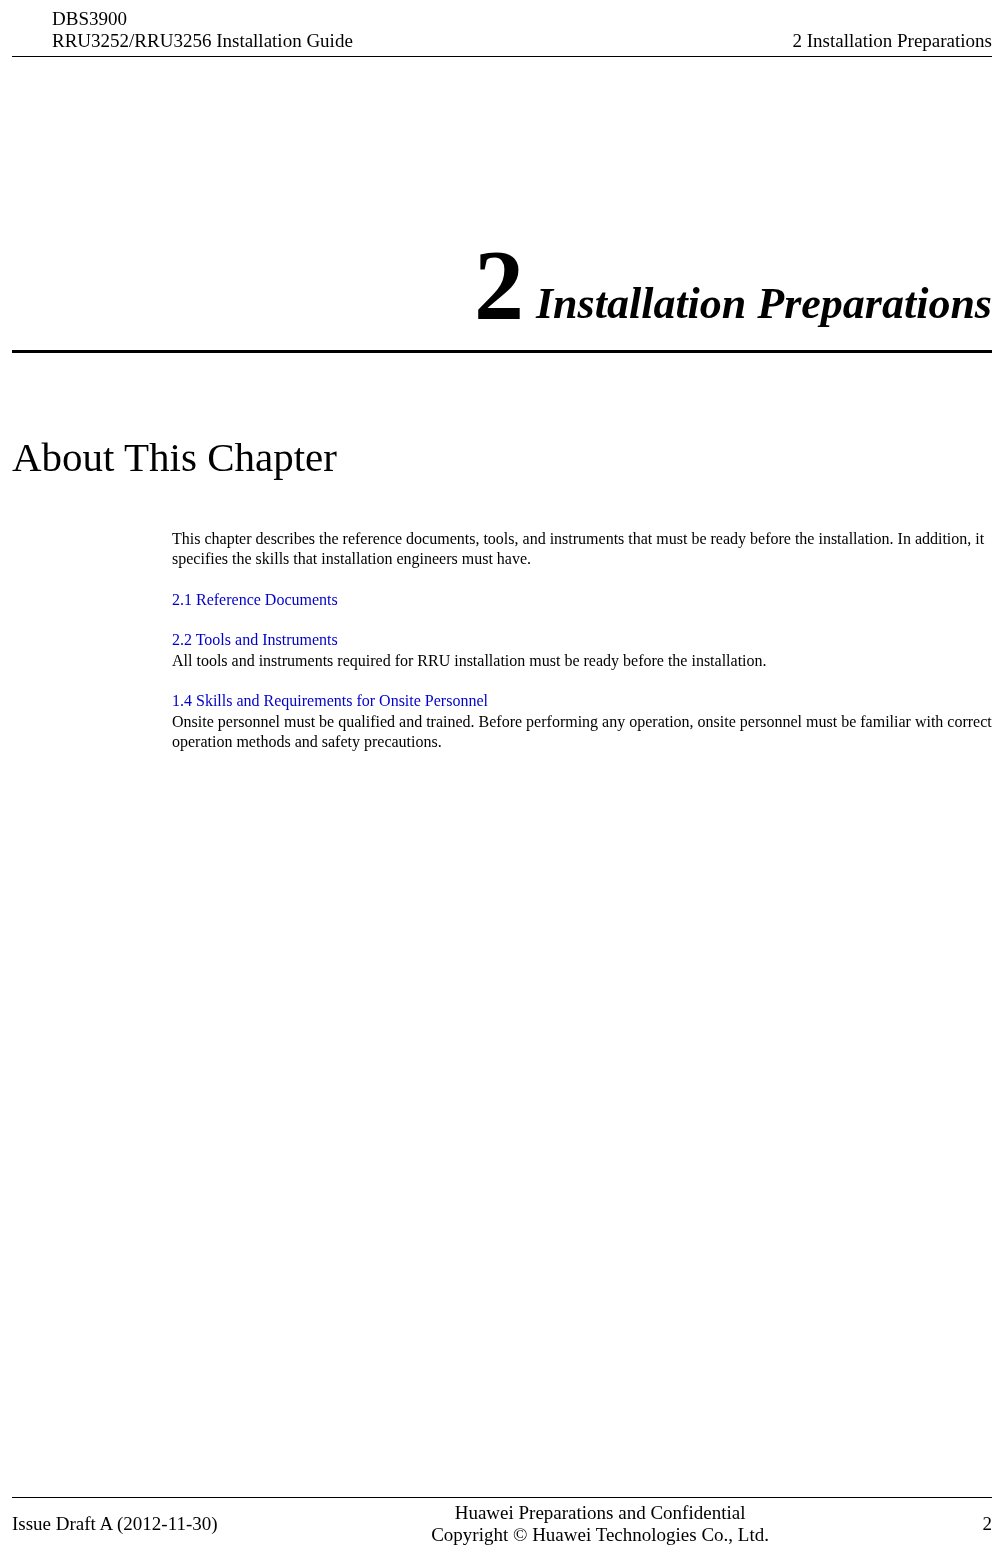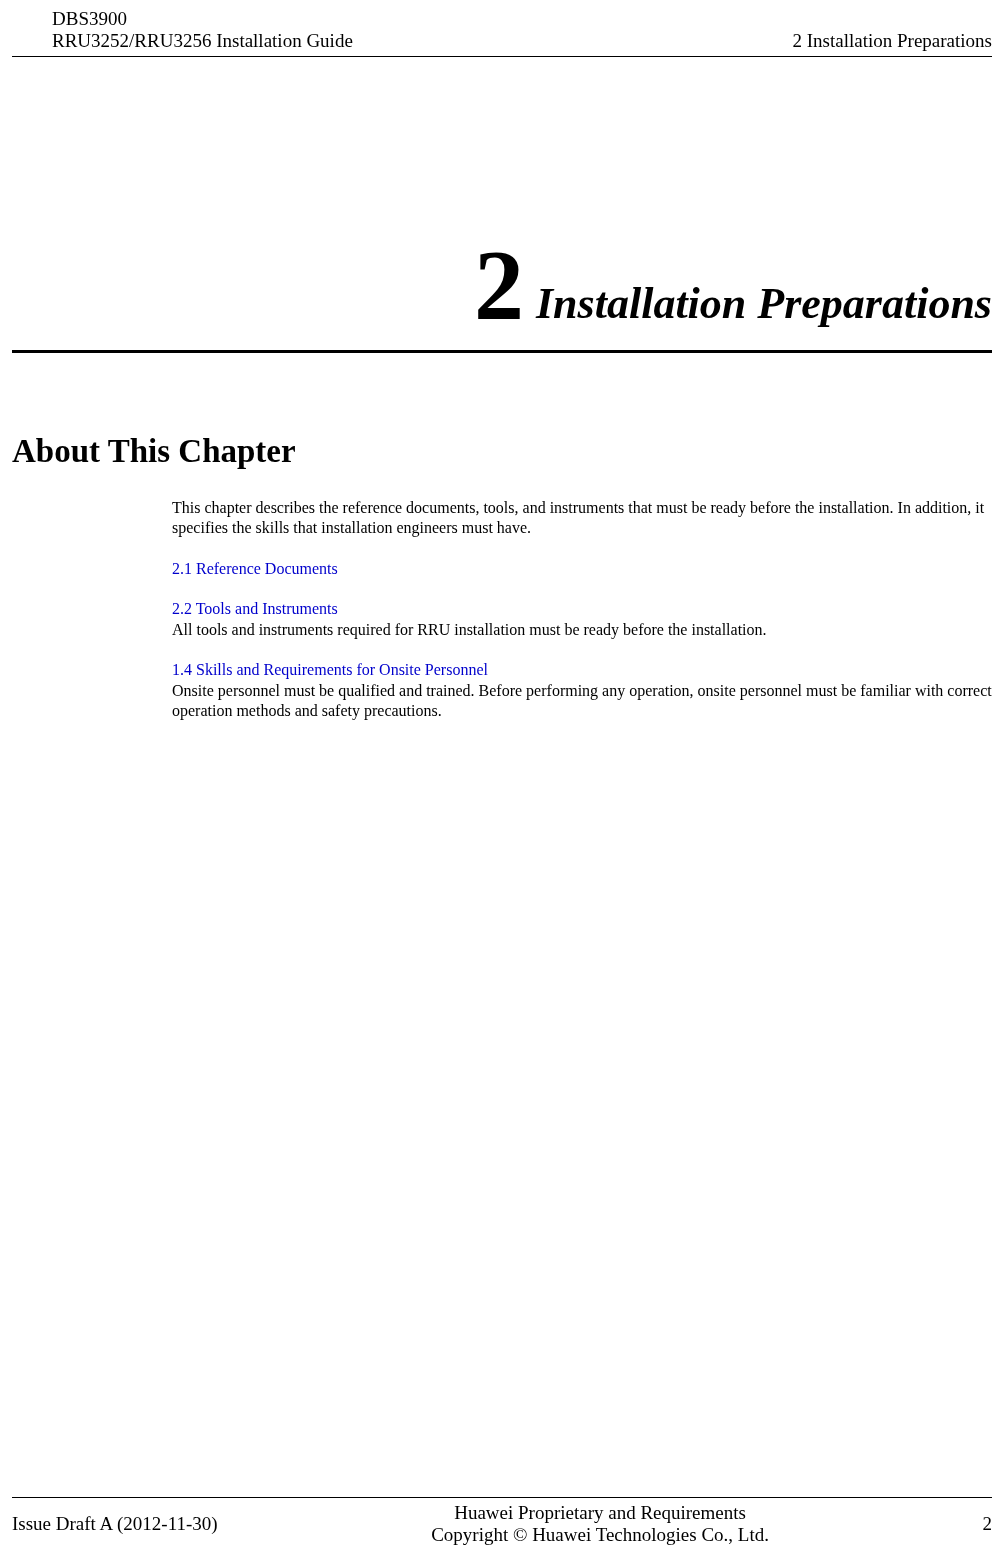--- a/index.html
+++ b/index.html
@@ -45,24 +45,24 @@
       vertical-align: baseline;
     }
     .chapter-title {
       font-size: 44px;
       font-weight: bold;
       display: inline;
       margin-left: 8px;
       font-style: italic;
     }
     .about-heading {
-      font-size: 33px;
-      font-weight: bold;
+      font-size: 41px;
+      font-weight: normal;
       margin-top: 80px;
-      margin-bottom: 28px;
+      margin-bottom: 48px;
     }
     .content {
       margin-left: 160px;
       font-size: 16px;
       line-height: 1.28;
     }
     .intro-para {
       margin-bottom: 20px;
     }
     .section-block {
@@ -129,17 +129,17 @@
 
   <div class="section-block">
     <div class="section-link">1.4 Skills and Requirements for Onsite Personnel</div>
     <div class="section-desc">Onsite personnel must be qualified and trained. Before performing any operation, onsite personnel must be familiar with correct operation methods and safety precautions.</div>
   </div>
 </div>
 
 <div class="footer">
   <div class="footer-left">Issue Draft A (2012-11-30)</div>
   <div class="footer-center">
-    <div>Huawei Proprietary and Requirements</div>
+    <div>Huawei Preparations and Confidential</div>
     <div>Copyright © Huawei Technologies Co., Ltd.</div>
   </div>
   <div class="footer-right">2</div>
 </div>
 
 </body></html>

